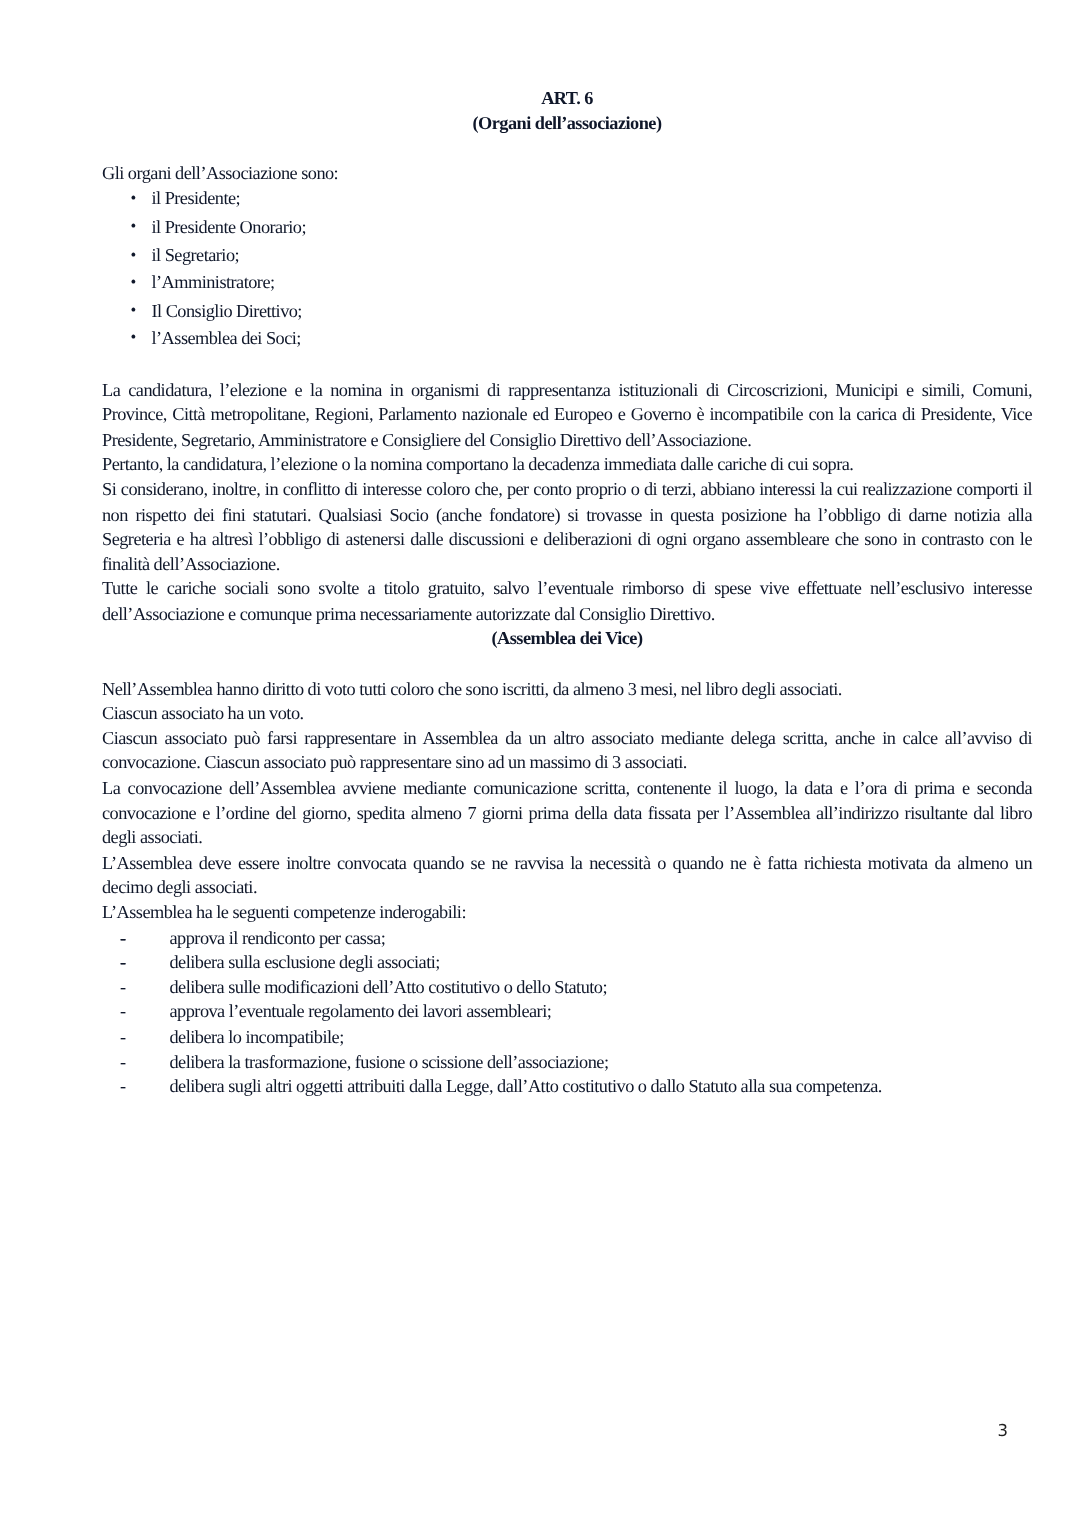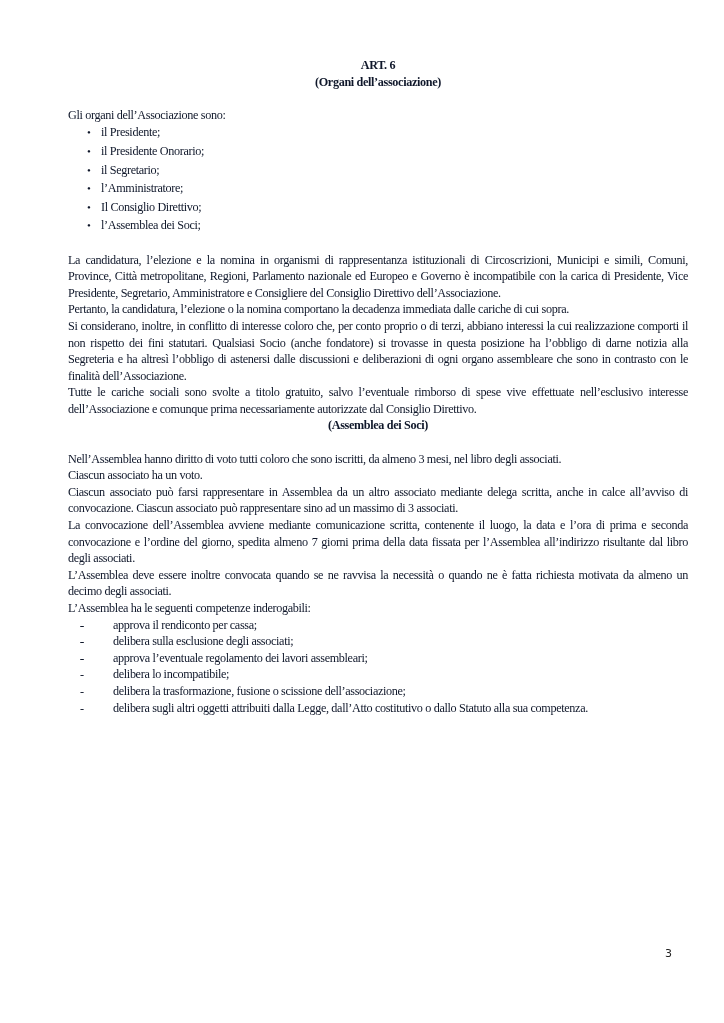--- a/index.html
+++ b/index.html
@@ -44,34 +44,34 @@
       <li><span class="b">•</span><span>l’Assemblea dei Soci;</span></li>
     </ul>
     <div class="spacer"></div>
     <p>La candidatura, l’elezione e la nomina in organismi di rappresentanza istituzionali di Circoscrizioni, Municipi e simili, Comuni, Province, Città metropolitane, Regioni, Parlamento nazionale ed Europeo e Governo è incompatibile con la carica di Presidente, Vice Presidente, Segretario, Amministratore e Consigliere del Consiglio Direttivo dell’Associazione.</p>
     <p>Pertanto, la candidatura, l’elezione o la nomina comportano la decadenza immediata dalle cariche di cui sopra.</p>
     <p>Si considerano, inoltre, in conflitto di interesse coloro che, per conto proprio o di terzi, abbiano interessi la cui realizzazione comporti il non rispetto dei fini statutari. Qualsiasi Socio (anche fondatore) si trovasse in questa posizione ha l’obbligo di darne notizia alla Segreteria e ha altresì l’obbligo di astenersi dalle discussioni e deliberazioni di ogni organo assembleare che sono in contrasto con le finalità dell’Associazione.</p>
     <p>Tutte le cariche sociali sono svolte a titolo gratuito, salvo l’eventuale rimborso di spese vive effettuate nell’esclusivo interesse dell’Associazione e comunque prima necessariamente autorizzate dal Consiglio Direttivo.</p>
   </section>
 
   <section>
-    <p class="art-title">(Assemblea dei Soci)</p>
+    <p class="art-title">(Assemblea dei Vice)</p>
     <div class="spacer"></div>
     <p>Nell’Assemblea hanno diritto di voto tutti coloro che sono iscritti, da almeno 3 mesi, nel libro degli associati.</p>
     <p>Ciascun associato ha un voto.</p>
     <p>Ciascun associato può farsi rappresentare in Assemblea da un altro associato mediante delega scritta, anche in calce all’avviso di convocazione. Ciascun associato può rappresentare sino ad un massimo di 3 associati.</p>
     <p>La convocazione dell’Assemblea avviene mediante comunicazione scritta, contenente il luogo, la data e l’ora di prima e seconda convocazione e l’ordine del giorno, spedita almeno 7 giorni prima della data fissata per l’Assemblea all’indirizzo risultante dal libro degli associati.</p>
     <p>L’Assemblea deve essere inoltre convocata quando se ne ravvisa la necessità o quando ne è fatta richiesta motivata da almeno un decimo degli associati.</p>
     <p>L’Assemblea ha le seguenti competenze inderogabili:</p>
     <ul class="dashes">
       <li><span class="d">-</span></li>
       <li><span class="d">-</span><span>approva il rendiconto per cassa;</span></li>
       <li><span class="d">-</span></li>
       <li><span class="d">-</span><span>delibera sulla esclusione degli associati;</span></li>
-      <li><span class="d">-</span></li>
+      <li><span class="d">-</span><span>delibera sulle modificazioni dell’Atto costitutivo o dello Statuto;</span></li>
       <li><span class="d">-</span><span>approva l’eventuale regolamento dei lavori assembleari;</span></li>
       <li><span class="d">-</span><span>delibera lo incompatibile;</span></li>
       <li><span class="d">-</span><span>delibera la trasformazione, fusione o scissione dell’associazione;</span></li>
       <li><span class="d">-</span><span>delibera sugli altri oggetti attribuiti dalla Legge, dall’Atto costitutivo o dallo Statuto alla sua competenza.</span></li>
     </ul>
   </section>
 </div>
 
 <div class="page-number">3</div>
 

